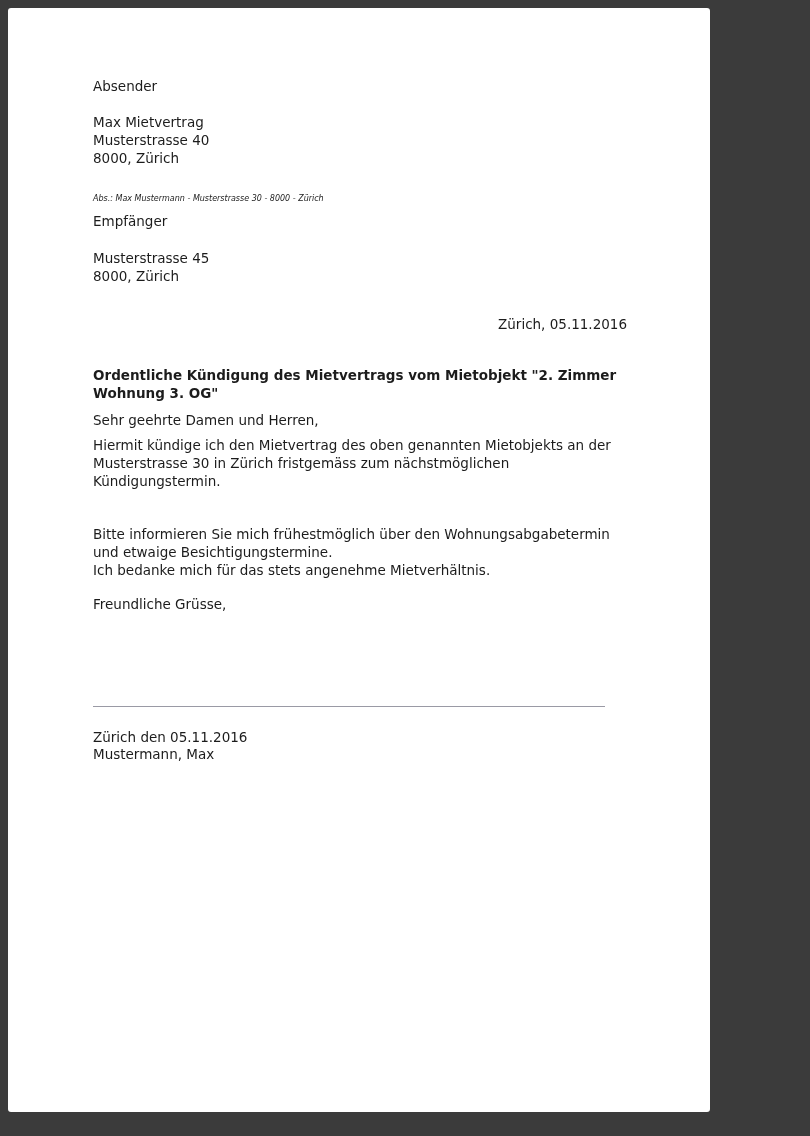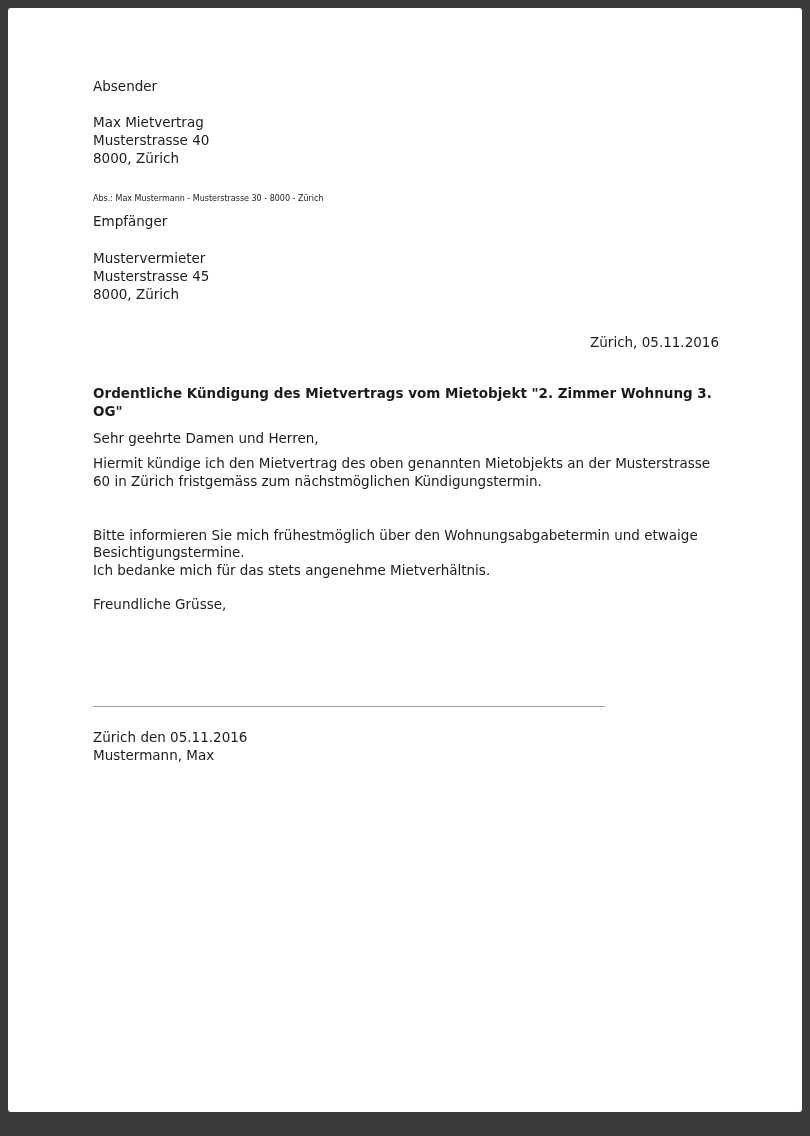--- a/index.html
+++ b/index.html
@@ -7,39 +7,40 @@
     width: 810px;
     font-family: "DejaVu Sans", "Liberation Sans", sans-serif;
   }
   body {
     background: #3b3b3b;
     padding: 8px 8px 24px 8px;
     width: 810px;
     height: 1136px;
   }
   .page {
-    width: 794px;
+    width: 702px;
     height: 1104px;
     background: #ffffff;
     border-radius: 3px;
     padding: 70px 83px 0 85px;
     color: #1c1c1c;
     font-size: 13.5px;
     line-height: 1.32;
     position: relative;
     overflow: hidden;
   }
   .sender-label { margin-bottom: 17px; }
   .address-block { margin-bottom: 0; }
   .address-block div { line-height: 18px; }
   .abs-line {
     margin-top: 27px;
     font-size: 8px;
     line-height: 10px;
     margin-bottom: 9px;
+    font-style: italic;
   }
   .einschreiben { font-weight: bold; }
   .recipient-block { margin-top: 18px; }
   .date-line {
     text-align: right;
     margin-top: 31px;
   }
   .subject {
     font-weight: bold;
     margin-top: 34px;
@@ -77,32 +78,31 @@
     <div>Musterstrasse 40</div>
     <div>8000, Zürich</div>
   </div>
 
   <div class="abs-line">Abs.: Max Mustermann - Musterstrasse 30 - 8000 - Zürich</div>
 
 
   <div>Empfänger</div>
 
   <div class="address-block recipient-block">
-    <div>Mustervermieter</div>
     <div>Musterstrasse 45</div>
     <div>8000, Zürich</div>
   </div>
 
   <div class="date-line">Zürich, 05.11.2016</div>
 
   <div class="subject">Ordentliche Kündigung des Mietvertrags vom Mietobjekt "2. Zimmer Wohnung 3. OG"</div>
 
   <div class="salutation">Sehr geehrte Damen und Herren,</div>
 
-  <div class="para1">Hiermit kündige ich den Mietvertrag des oben genannten Mietobjekts an der Musterstrasse 60 in Zürich fristgemäss zum nächstmöglichen Kündigungstermin.</div>
+  <div class="para1">Hiermit kündige ich den Mietvertrag des oben genannten Mietobjekts an der Musterstrasse 30 in Zürich fristgemäss zum nächstmöglichen Kündigungstermin.</div>
 
   <div class="para2">Bitte informieren Sie mich frühestmöglich über den Wohnungsabgabetermin und etwaige Besichtigungstermine.</div>
 
   <div class="para3">Ich bedanke mich für das stets angenehme Mietverhältnis.</div>
 
   <div class="closing">Freundliche Grüsse,</div>
 
   <div class="signature-line"></div>
 
   <div class="signature-row">

